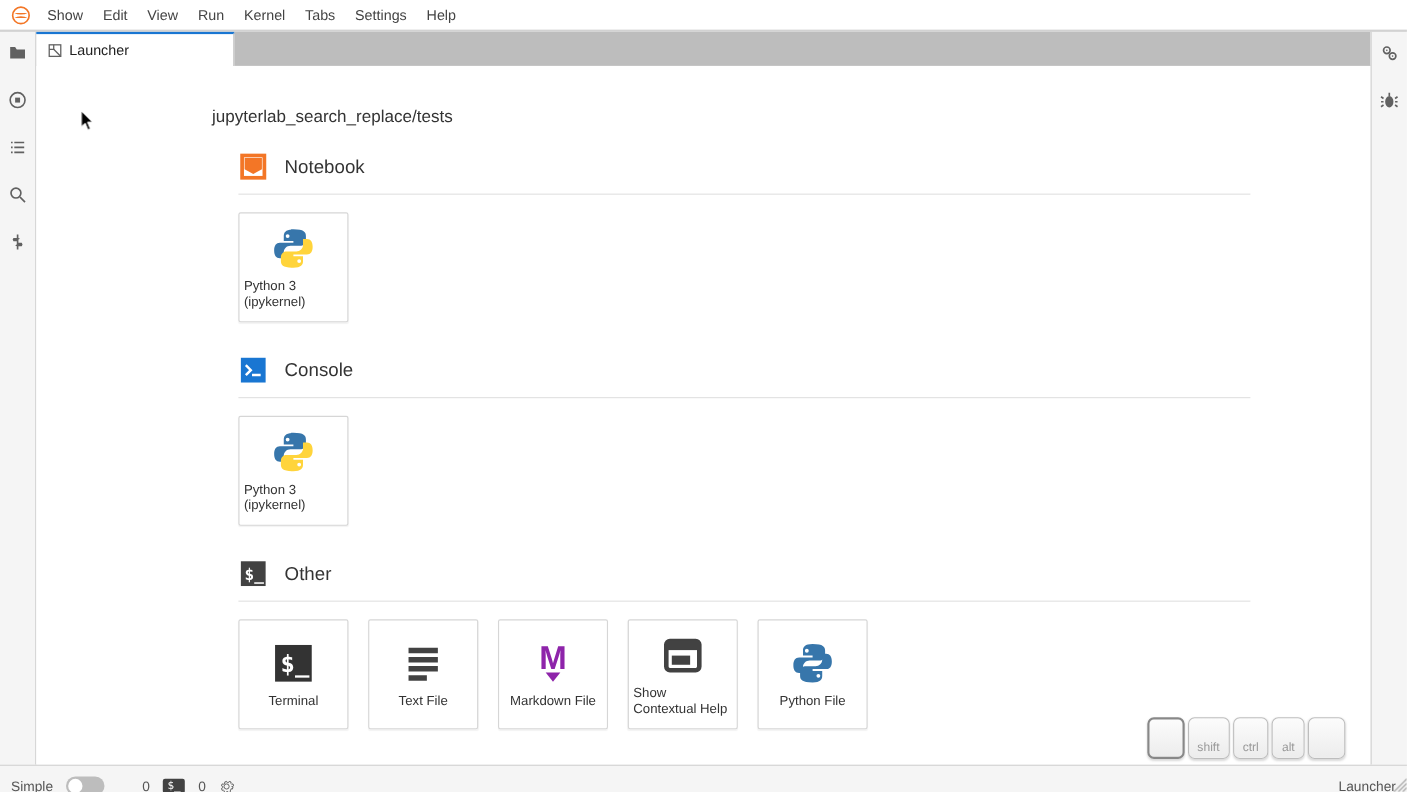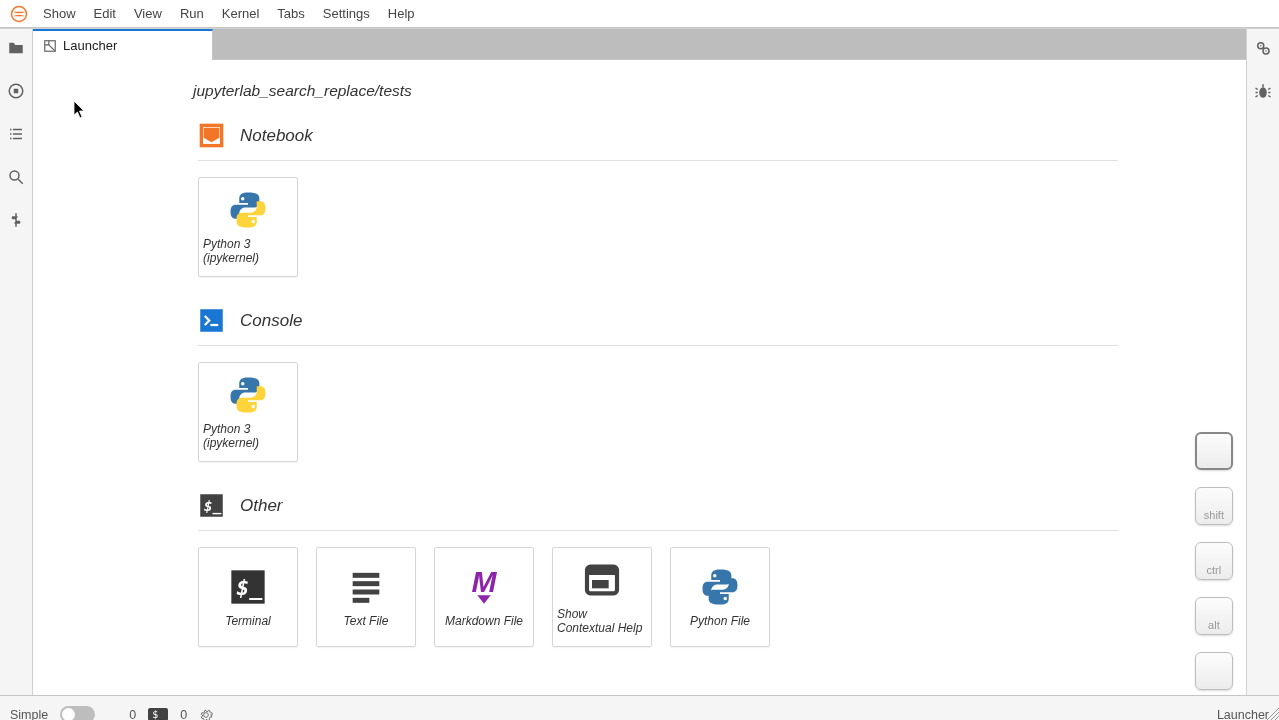--- a/index.html
+++ b/index.html
@@ -23,43 +23,43 @@
   
   
   .dock { flex: 1; display: flex; flex-direction: column; background: #fff;}
   
   
   .tabbar { height: 31px; background: #bdbdbd; display: flex; align-items: stretch; border-bottom: 1px solid #c5c5c5;}
   .tab { background: #fff; border-top: 2px solid #1976d2; border-right: 1px solid #c5c5c5; padding: 0 40px 0 10px; display: flex; align-items: center; gap: 6px; font-size: 13px; min-width: 180px; height: 31px; position: relative; }
   .tab .tab-icon { width: 14px; height: 14px; stroke: #616161; fill:none;}
   
   
-  .launcher-body { flex: 1; overflow: auto; padding: 22px 40px 30px 120px; font-style: italic; }
+  .launcher-body { flex: 1; overflow: auto; padding: 38px 40px 30px 120px; }
   .breadcrumb { font-size: 15.5px; color: #333; margin-bottom: 22px; margin-left: 40px;}
   
-  .section { margin-bottom: 30px; margin-left: 45px; max-width: 920px;}
+  .section { margin-bottom: 30px; margin-left: 64px; max-width: 920px;}
   .section-header { display:flex; align-items:center; gap:15px; padding-bottom: 11px; border-bottom: 1px solid #e0e0e0; margin-bottom: 16px;}
   .section-header .sec-icon { width: 27px; height: 27px; flex-shrink:0;}
   .section-header .sec-title { font-size: 17px; color: #333;}
   
   .card-grid { display:flex; gap:18px; flex-wrap:wrap;}
   .card { width: 100px; height: 100px; border: 1px solid #d6d6d6; border-radius: 2px; display:flex; flex-direction:column; align-items:center; justify-content:center; gap:4px; cursor:pointer; padding:6px 4px; text-align:left; background:#fff; box-shadow: 0 1px 1px rgba(0,0,0,0.05);}
   .card .card-icon { width: 42px; height: 42px; margin-bottom: 2px; display:flex; align-items:center; justify-content:center;}
   .card .card-label { font-size: 12px; color: #333; line-height:1.2; }
   
   
   .statusbar { height: 38px; border-top: 1px solid #c5c5c5; background: #f5f5f5; display:flex; align-items:center; padding: 0 10px; font-size: 12.5px; color:#555; justify-content:space-between;}
   .statusbar .left { display:flex; align-items:center; gap:12px;}
   .statusbar .toggle { width: 35px; height: 17px; background:#bdbdbd; border-radius: 9px; position:relative;}
   .statusbar .toggle::after { content:''; width:13px; height:13px; background:#fff; border-radius:50%; position:absolute; top:2px; left:2px;}
   .statusbar .term-badge { background:#424242; color:#fff; padding:1px 4px; border-radius:2px; font-size:10px; font-family:monospace;}
   .statusbar .gear { width:14px; height:14px; fill:#616161; cursor:pointer;}
   
   
-  .key-overlay { position:fixed; right:46px; bottom:30px; display:flex; gap:17px;flex-direction:column;}
+  .key-overlay { position:fixed; right:56px; bottom:30px; display:flex; gap:3px;}
   .key { min-width:28px; height:38px; border:1px solid #bdbdbd; border-radius:6px; background: linear-gradient(#fcfcfc,#ececec); display:flex; align-items:flex-end; justify-content:center; padding:3px 8px; font-size:11px; color:#999; box-shadow: 0 1px 2px rgba(0,0,0,0.15);}
   .key.blank { min-width:34px;}
   
   
   .cursor-pointer-img { position:fixed; left:74px; top:101px; width:12px; height:18px; pointer-events:none;}
   
   
   .resize-grip { position:fixed; right:0; bottom:0; width:16px; height:16px;}
 </style>
 </head>

